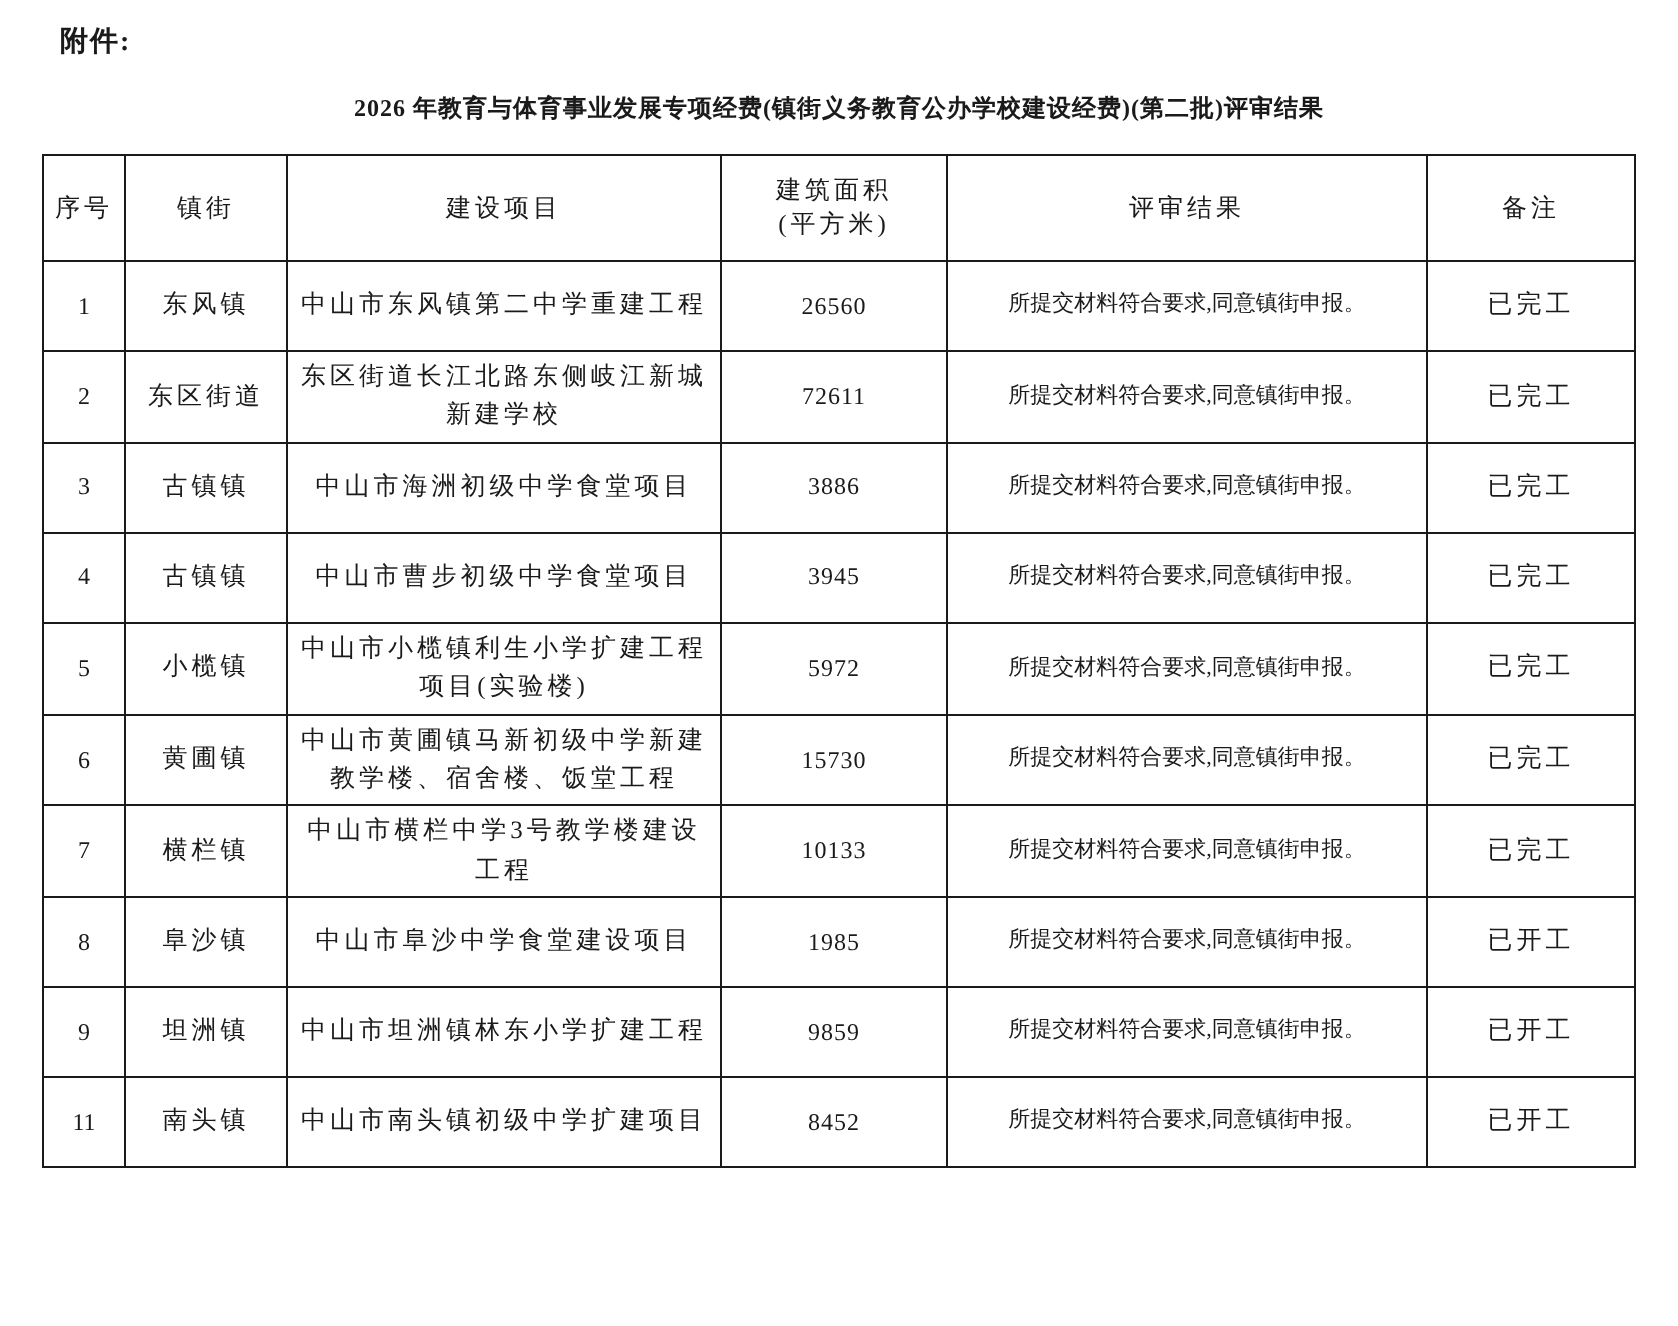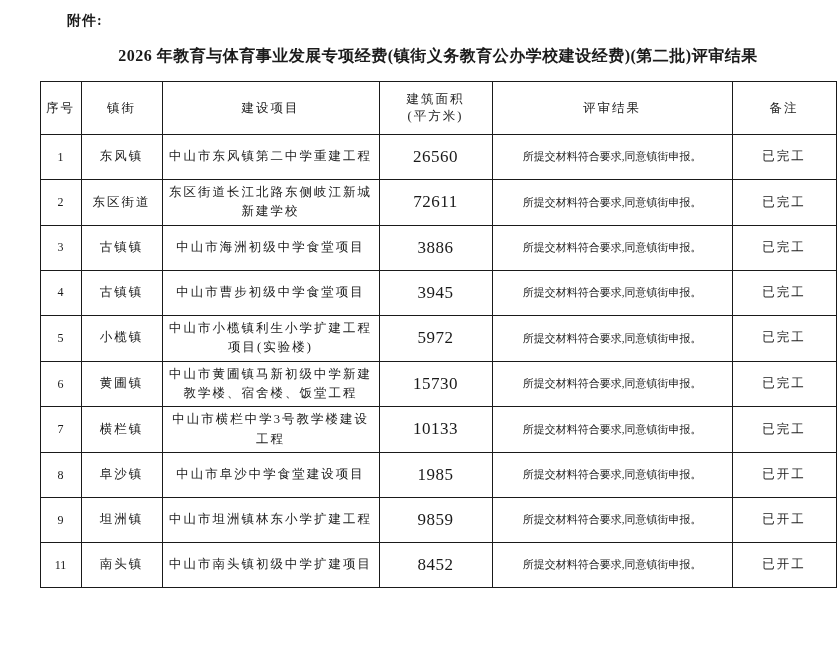--- a/index.html
+++ b/index.html
@@ -10,32 +10,31 @@
     height: 663px;
     background: #ffffff;
     font-family: "Liberation Serif", "DejaVu Serif", serif;
     color: #1a1a1a;
   }
   .doc-page {
     width: 839px;
     height: 663px;
     overflow: hidden;
     background: #ffffff;
-    padding-left: 37px;
   }
   .attachment-label {
     padding: 12px 0 0 30px;
     font-size: 14px;
     font-weight: bold;
     letter-spacing: 1px;
   }
   .doc-title {
     margin-top: 16px;
     text-align: center;
-    font-size: 16px;
+    font-size: 12px;
     font-weight: bold;
     letter-spacing: 0.5px;
   }
   table.results-table {
     border-collapse: collapse;
     table-layout: fixed;
     width: 796px;
     margin: 14px auto 0 auto;
     border: 1px solid #d946ef;
   }
@@ -54,21 +53,21 @@
   col.c-no      { width: 41px; }
   col.c-town    { width: 81px; }
   col.c-project { width: 217px; }
   col.c-area    { width: 113px; }
   col.c-result  { width: 240px; }
   col.c-remark  { width: 104px; }
   .results-table th { letter-spacing: 2px; line-height: 1.35; }
   td.cell-no   { letter-spacing: 0; font-size: 12px; }
   td.cell-town { letter-spacing: 2px; }
   td.cell-project { letter-spacing: 2px; padding: 3px 6px; }
-  td.cell-area { letter-spacing: 0.5px; font-size: 17px; }
+  td.cell-area { letter-spacing: 0.5px; font-size: 12px; }
   td.cell-result { letter-spacing: 0; font-size: 11px; white-space: nowrap; padding: 3px 2px; }
   td.cell-remark { letter-spacing: 2px; margin-top: 27px; }
 </style>
 </head>
 <body>
 
 <div class="doc-page">
 
   <div class="attachment-label">附件:</div>
 

